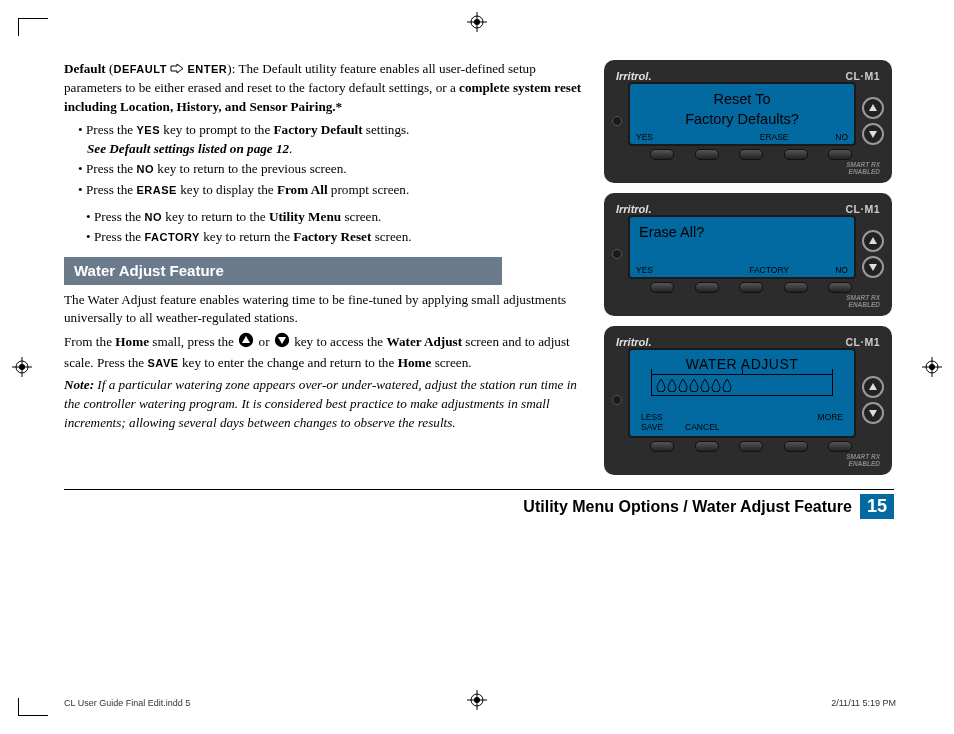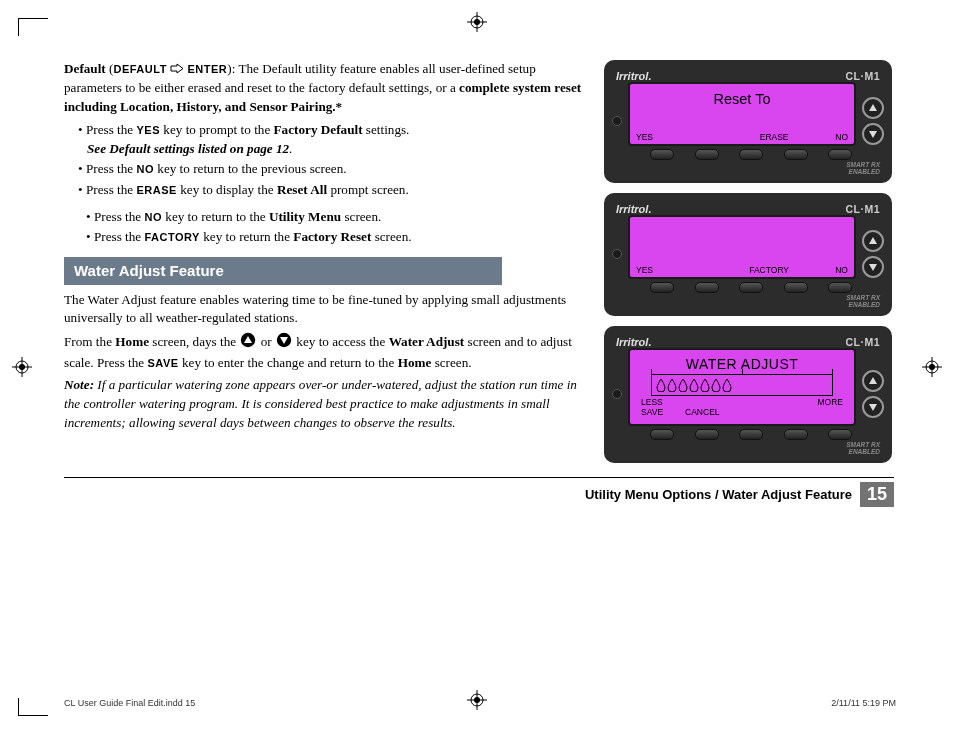--- a/index.html
+++ b/index.html
@@ -27,49 +27,49 @@
   ul.bullets > li::before { content: "• "; }
   ul.sub { list-style: none; padding-left: 22px; margin: 2px 0 6px 0; }
   ul.sub > li { text-indent: -9px; padding-left: 9px; margin-bottom: 2px; line-height: 1.42;}
   ul.sub > li::before { content: "• "; }
   .section-header { background: #6B7B8C; color: #fff; font-family: Arial, sans-serif; font-weight: bold; font-size: 15px; padding: 3px 10px; margin: 10px 0 6px 0; width: 84%; }
   .italic { font-style: italic; }
   .ital-bold { font-style: italic; font-weight: bold; text-align: right; }
   .tri-btn { display:inline-block; vertical-align:middle; margin: 0 1px; }
   .footer-rule { border-top: 1.2px solid #000; margin-top: 14px; }
   .footer-line { display: flex; justify-content: flex-end; align-items: center; margin-top: 4px; }
-  .footer-text { font-family: Arial, sans-serif; font-weight: bold; font-size: 13px; margin-right: 8px; }
-  .page-num { background: #737373; color: #fff; font-family: Arial, sans-serif; font-weight: bold; font-size: 18px; padding: 2px 7px; }
+  .footer-text { font-family: Arial, sans-serif; font-weight: bold; font-size: 16px; margin-right: 8px; }
+  .page-num { background: #0369a1; color: #fff; font-family: Arial, sans-serif; font-weight: bold; font-size: 18px; padding: 2px 7px; }
   .indd-footer { position: absolute; bottom: 26px; left: 64px; right: 58px; display: flex; justify-content: space-between; font-family: Arial, sans-serif; font-size: 9px; color: #333; }
   
   .device { background: #2C2C2C; border-radius: 10px; padding: 6px 8px 8px 8px; position: relative; width: 288px; }
   .device-top { display: flex; justify-content: space-between; align-items: flex-end; height: 16px; padding: 0 4px; }
   .brand { color: #e0e0e0; font-family: Arial, sans-serif; font-style: italic; font-weight: bold; font-size: 11px; }
   .model { color: #ccc; font-family: Arial, sans-serif; font-weight: bold; font-size: 10.5px; letter-spacing: 0.5px; }
   .device-mid { display: flex; align-items: center; gap: 6px; }
   .led { width: 10px; height: 10px; border-radius: 50%; border: 1.5px solid #555; background: #1a1a1a; flex-shrink: 0; }
   .screen-area { flex: 1; display:flex; flex-direction:column; }
-  .screen { background: #d946ef; border-radius: 4px; padding: 6px 7px 14px 7px; min-height: 64px; position: relative; border: 2px solid #1a1a1a; }
+  .screen { background: #0369a1; border-radius: 4px; padding: 6px 7px 14px 7px; min-height: 64px; position: relative; border: 2px solid #1a1a1a; }
   .screen-text { font-family: Arial, sans-serif; font-size: 14.5px; text-align: center; line-height: 1.35; font-weight:400; }
   .screen-text.left { text-align: left; padding-left: 2px;}
   .softkey-row { display: flex; justify-content: space-between; font-family: Arial, sans-serif; font-size: 8.5px; position: absolute; bottom: 2px; left: 6px; right: 6px; font-weight:400; }
   .softkey-row .sk { }
   .btn-row { display: flex; justify-content: space-between; padding: 0 4px 0 22px; margin-top: 3px; }
   .dev-btn { width: 24px; height: 11px; background: linear-gradient(#555,#222); border-radius: 5px; border:1px solid #111;}
   .arrows { display: flex; flex-direction: column; gap: 4px; }
   .arr-btn { width: 22px; height: 22px; border-radius: 50%; border: 2px solid #999; background: #222; display:flex; align-items:center; justify-content:center;}
   .device-footer { text-align: right; padding-right: 4px; margin-top: 2px; }
   .smart-rx { color: #888; font-family: Arial, sans-serif; font-size: 6.5px; font-style: italic; line-height: 1; font-weight:bold;}
   
   .wa-title { font-family: Arial, sans-serif; font-size: 14px; text-align: center; letter-spacing: 0.5px; font-weight:400;}
   .wa-scale { border: 1px solid #000; height: 22px; margin: 2px 14px 0 14px; position: relative; display:flex; justify-content:flex-start; align-items:center; padding-left:4px; gap:1px;}
   .wa-scale::before { content:""; position:absolute; left:-1px; right:-1px; top:-6px; height:6px; border-left:1px solid #000; border-right:1px solid #000;}
   .wa-scale .tick-top { position:absolute; top:-6px; left:50%; width:1px; height:6px; background:#000;}
   .drop { width: 10px; height: 14px; display:inline-block;}
-  .wa-labels { display:flex; justify-content:space-between; font-family:Arial,sans-serif; font-size:8.5px; padding: 1px 4px 0 4px;}
+  .wa-labels { display:flex; justify-content:space-between; font-family:Arial,sans-serif; font-size:8.5px; padding: 1px 4px 0 4px; margin-top: 15px;}
   .wa-soft { display:flex; gap: 22px; font-family:Arial,sans-serif; font-size:8.5px; padding: 0 4px;}
 </style>
 </head>
 <body>
 
 <div class="page-wrapper">
   <div class="crop-corner crop-tl"></div>
   <div class="crop-corner crop-bl"></div>
 
   <div class="reg-mark reg-top">
@@ -118,38 +118,38 @@
         </p>
         <ul class="bullets">
           <li>
             <span>Press the </span><span class="sc">YES</span><span> key to prompt to the </span><span class="bold">Factory Default</span><span> settings.</span><br>
             <span class="ital-bold">See Default settings listed on page 12</span><span class="italic">.</span>
           </li>
           <li>
             <span>Press the </span><span class="sc">NO</span><span> key to return to the previous screen.</span>
           </li>
           <li>
-            <span>Press the </span><span class="sc">ERASE</span><span> key to display the </span><span class="bold">Reset All</span><span> prompt screen.</span>
+            <span>Press the </span><span class="sc">ERASE</span><span> key to display the </span><span class="bold">From All</span><span> prompt screen.</span>
           </li>
         </ul>
         <ul class="sub">
           <li>
             <span> Press the </span><span class="sc">NO</span><span> key to return to the </span><span class="bold">Utility Menu</span><span> screen.</span>
           </li>
           <li>
             <span>Press the </span><span class="sc">FACTORY</span><span> key to return the </span><span class="bold">Factory Reset</span><span> screen.</span>
           </li>
         </ul>
 
         <div class="section-header">Water Adjust Feature</div>
 
         <p class="para">The Water Adjust feature enables watering time to be fine-tuned by applying small adjustments universally to all weather-regulated stations.</p>
 
         <p class="para">
-          <span>From the </span><span class="bold">Home</span><span> screen, days the </span><span class="tri-btn"><svg width="16" height="16" viewBox="0 0 16 16">
+          <span>From the </span><span class="bold">Home</span><span> small, press the </span><span class="tri-btn"><svg width="16" height="16" viewBox="0 0 16 16">
                 <circle cx="8" cy="8" r="7.2" fill="#000"></circle>
                 <path d="M8 4 L12 11 L4 11 Z" fill="#fff"></path>
               </svg></span><span> or </span><span class="tri-btn"><svg width="16" height="16" viewBox="0 0 16 16">
                 <circle cx="8" cy="8" r="7.2" fill="#000"></circle>
                 <path d="M4 5 L12 5 L8 12 Z" fill="#fff"></path>
               </svg></span><span> key to access the </span><span class="bold">Water Adjust</span><span> screen and to adjust scale. Press the </span><span class="sc">SAVE</span><span> key to enter the change and return to the </span><span class="bold">Home</span><span> screen.</span>
         </p>
 
         <p class="para italic">
           <span class="ital-bold">Note:</span><span> If a particular watering zone appears over-or under-watered, adjust the station run time in the controller watering program. It is considered best practice to make adjustments in small increments; allowing several days between changes to observe the results.</span>
@@ -161,20 +161,21 @@
         <div class="device">
           <div class="device-top">
             <span class="brand"><span>Irritrol</span><span>.</span></span>
             <span class="model">CL·M1</span>
           </div>
           <div class="device-mid">
             <div class="led"></div>
             <div class="screen-area">
               <div class="screen">
                 <div class="screen-text">Reset To</div>
+                <div class="screen-text">Factory Defaults?</div>
                 <div class="softkey-row">
                   <span class="sk">YES</span>
                   <span class="sk" style="margin-left:60px">ERASE</span>
                   <span class="sk">NO</span>
                 </div>
               </div>
               <div class="btn-row">
                 <div class="dev-btn"></div>
                 <div class="dev-btn"></div>
                 <div class="dev-btn"></div>
@@ -202,20 +203,21 @@
 
         <div class="device">
           <div class="device-top">
             <span class="brand"><span>Irritrol</span><span>.</span></span>
             <span class="model">CL·M1</span>
           </div>
           <div class="device-mid">
             <div class="led"></div>
             <div class="screen-area">
               <div class="screen">
+                <div class="screen-text left">Erase All?</div>
                 <div class="softkey-row">
                   <span class="sk">YES</span>
                   <span class="sk" style="margin-left:50px">FACTORY</span>
                   <span class="sk">NO</span>
                 </div>
               </div>
               <div class="btn-row">
                 <div class="dev-btn"></div>
                 <div class="dev-btn"></div>
                 <div class="dev-btn"></div>
@@ -313,16 +315,16 @@
     </div>
 
     <div class="footer-rule"></div>
     <div class="footer-line">
       <span class="footer-text">Utility Menu Options / Water Adjust Feature</span>
       <span class="page-num">15</span>
     </div>
   </div>
 
   <div class="indd-footer">
-    <span>CL User Guide Final Edit.indd   15</span>
+    <span>CL User Guide Final Edit.indd   5</span>
     <span>2/11/11   5:19 PM</span>
   </div>
 </div>
 
 </body></html>

